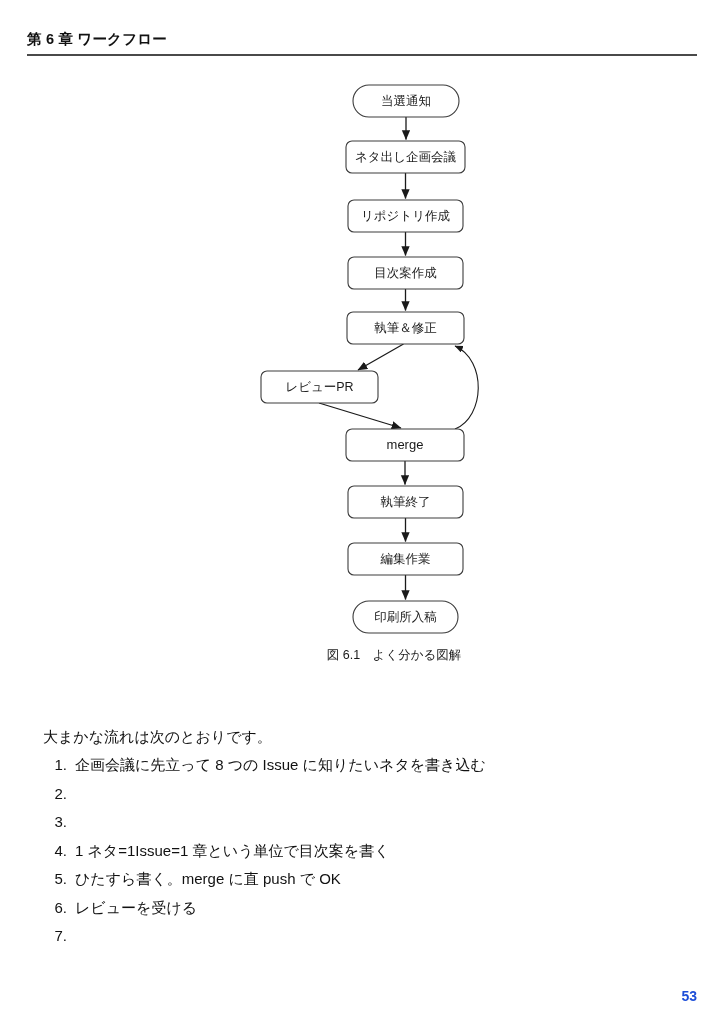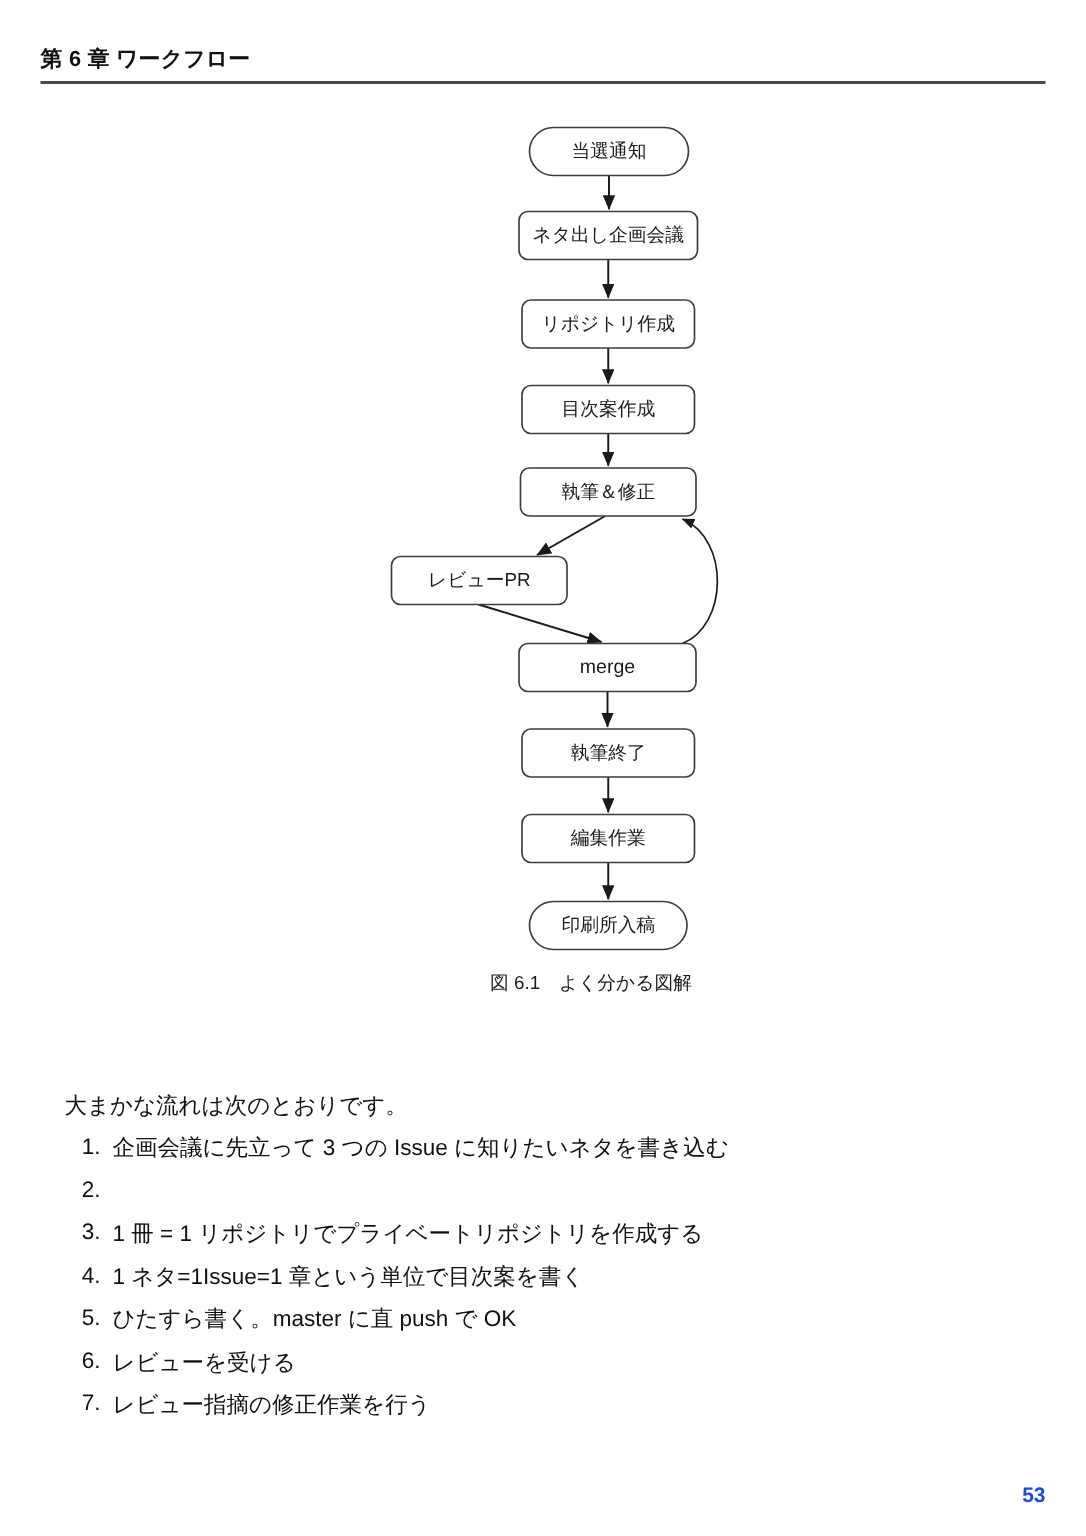--- a/index.html
+++ b/index.html
@@ -220,41 +220,39 @@
   </svg>
 
   <div id="figure-caption">図 6.1　よく分かる図解</div>
 </div>
 
 <div id="body-text">
   <div id="intro-paragraph">大まかな流れは次のとおりです。</div>
   <div id="ordered-list">
       <div class="list-item">
         <span class="list-marker">1.</span>
-        <span class="list-text">企画会議に先立って 3 つの Issue に知りたいネタを書き込む</span>
+        <span class="list-text">企画会議に先立って 8 つの Issue に知りたいネタを書き込む</span>
       </div>
       <div class="list-item">
         <span class="list-marker">2.</span>
       </div>
       <div class="list-item">
         <span class="list-marker">3.</span>
-        <span class="list-text">1 冊 = 1 リポジトリでプライベートリポジトリを作成する</span>
       </div>
       <div class="list-item">
         <span class="list-marker">4.</span>
         <span class="list-text">1 ネタ=1Issue=1 章という単位で目次案を書く</span>
       </div>
       <div class="list-item">
         <span class="list-marker">5.</span>
-        <span class="list-text">ひたすら書く。master に直 push で OK</span>
+        <span class="list-text">ひたすら書く。merge に直 push で OK</span>
       </div>
       <div class="list-item">
         <span class="list-marker">6.</span>
         <span class="list-text">レビューを受ける</span>
       </div>
       <div class="list-item">
         <span class="list-marker">7.</span>
-        <span class="list-text">レビュー指摘の修正作業を行う</span>
       </div>
     </div>
 </div>
 
 <div id="page-number">53</div>
 
 </body></html>

